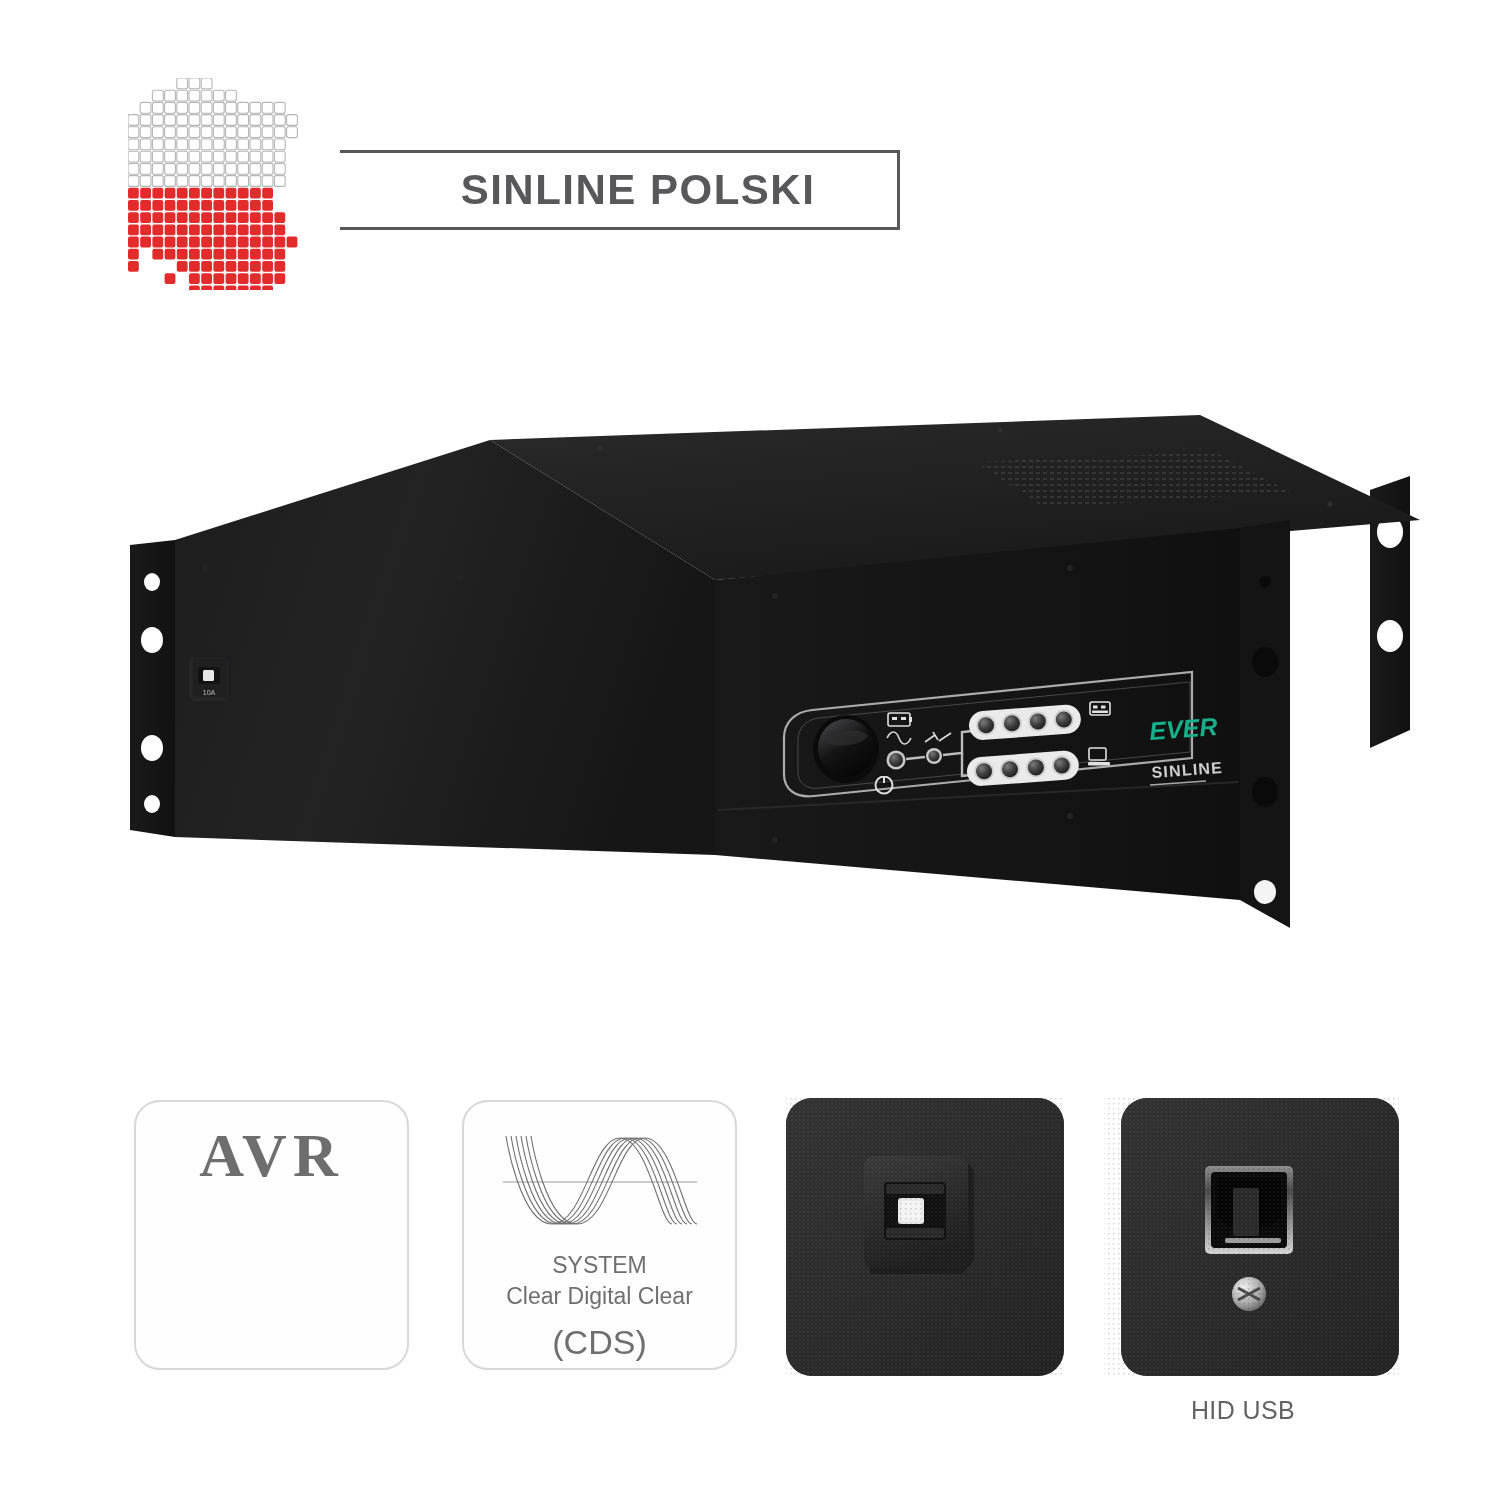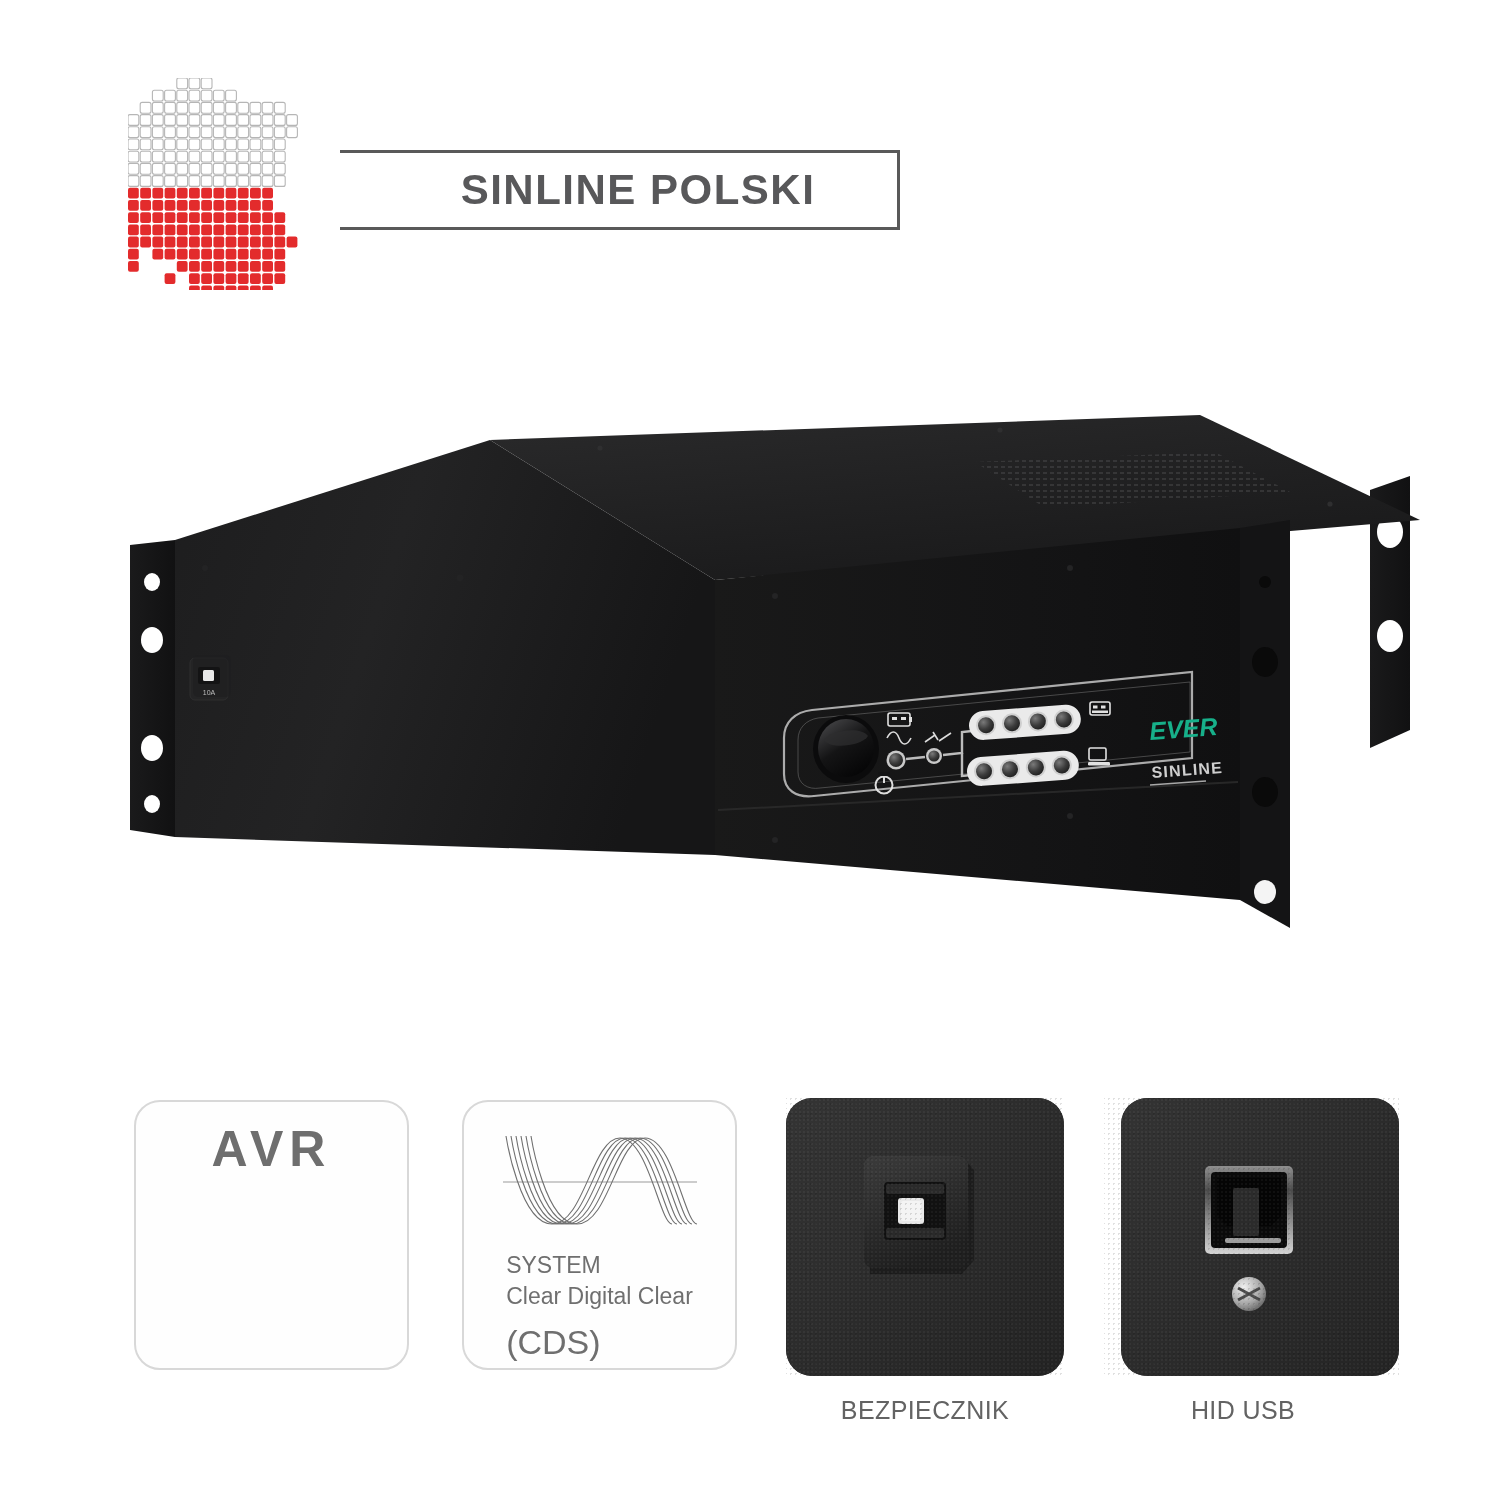--- a/index.html
+++ b/index.html
@@ -47,33 +47,33 @@
     background:#fefefe;
     box-sizing:border-box;
     display:flex;flex-direction:column;align-items:center;justify-content:flex-start;
   }
   .feat-card.photo{
     border:none;border-radius:26px;overflow:hidden;background:#2b2b2b;
     width:278px;height:278px;
   }
 
   .avr-big{
-    font-size:50px;font-weight:700;color:#6e6e6e;letter-spacing:6px;
+    font-size:62px;font-weight:700;color:#6e6e6e;letter-spacing:6px;
     margin-top:22px;line-height:1;
-    font-family:Liberation Sans, sans-serif;
+    font-family:Liberation Serif, serif;
   }
   .avr-lines{
     margin-top:12px;text-align:center;color:#7a7a7a;
     font-size:22px;line-height:1.38;letter-spacing:0.4px;
     font-family:"Liberation Sans", sans-serif;
   }
 
   .cds-wave{margin-top:26px;}
   .cds-lines{
-    margin-top:10px;color:#6f6f6f;
+    margin-top:10px;text-align:center;color:#6f6f6f;
     font-size:23px;line-height:1.34;
     font-family:"Liberation Sans", sans-serif;
   }
   .cds-lines .big{font-size:34px;display:block;margin-top:8px;}
 
   .feat-caption{
     position:absolute;width:340px;text-align:center;
     color:#636363;font-size:25px;line-height:1.28;letter-spacing:0.4px;
     font-family:"Liberation Sans", sans-serif;
   }
@@ -562,21 +562,20 @@
             <rect x="98" y="84" width="62" height="58" rx="4" fill="#111111"></rect>
             <rect x="100" y="86" width="58" height="10" rx="2" fill="#2a2a2a"></rect>
             <rect x="100" y="130" width="58" height="10" rx="2" fill="#2a2a2a"></rect>
             <rect x="112" y="100" width="26" height="26" rx="3" fill="#e9e9e9"></rect>
             <rect x="115" y="103" width="20" height="20" rx="2" fill="#f4f4f4"></rect>
           </g>
         </svg>
         <div class="noise"></div>
       </div>
       <div class="feat-caption" style="left:-31px;top:296px;">
-        <div>BEZPIECZNIK</div>
       </div>
     </div>
 
     <div class="feat" style="left:1104px;top:8px;padding-left:17px;">
       <div class="feat-card photo">
         <svg width="278" height="278" viewBox="0 0 278 278" xmlns="http://www.w3.org/2000/svg">
           <defs>
             <linearGradient id="usbBg" x1="0" y1="0" x2="1" y2="1">
               <stop offset="0%" stop-color="#333333"></stop>
               <stop offset="100%" stop-color="#242424"></stop>

